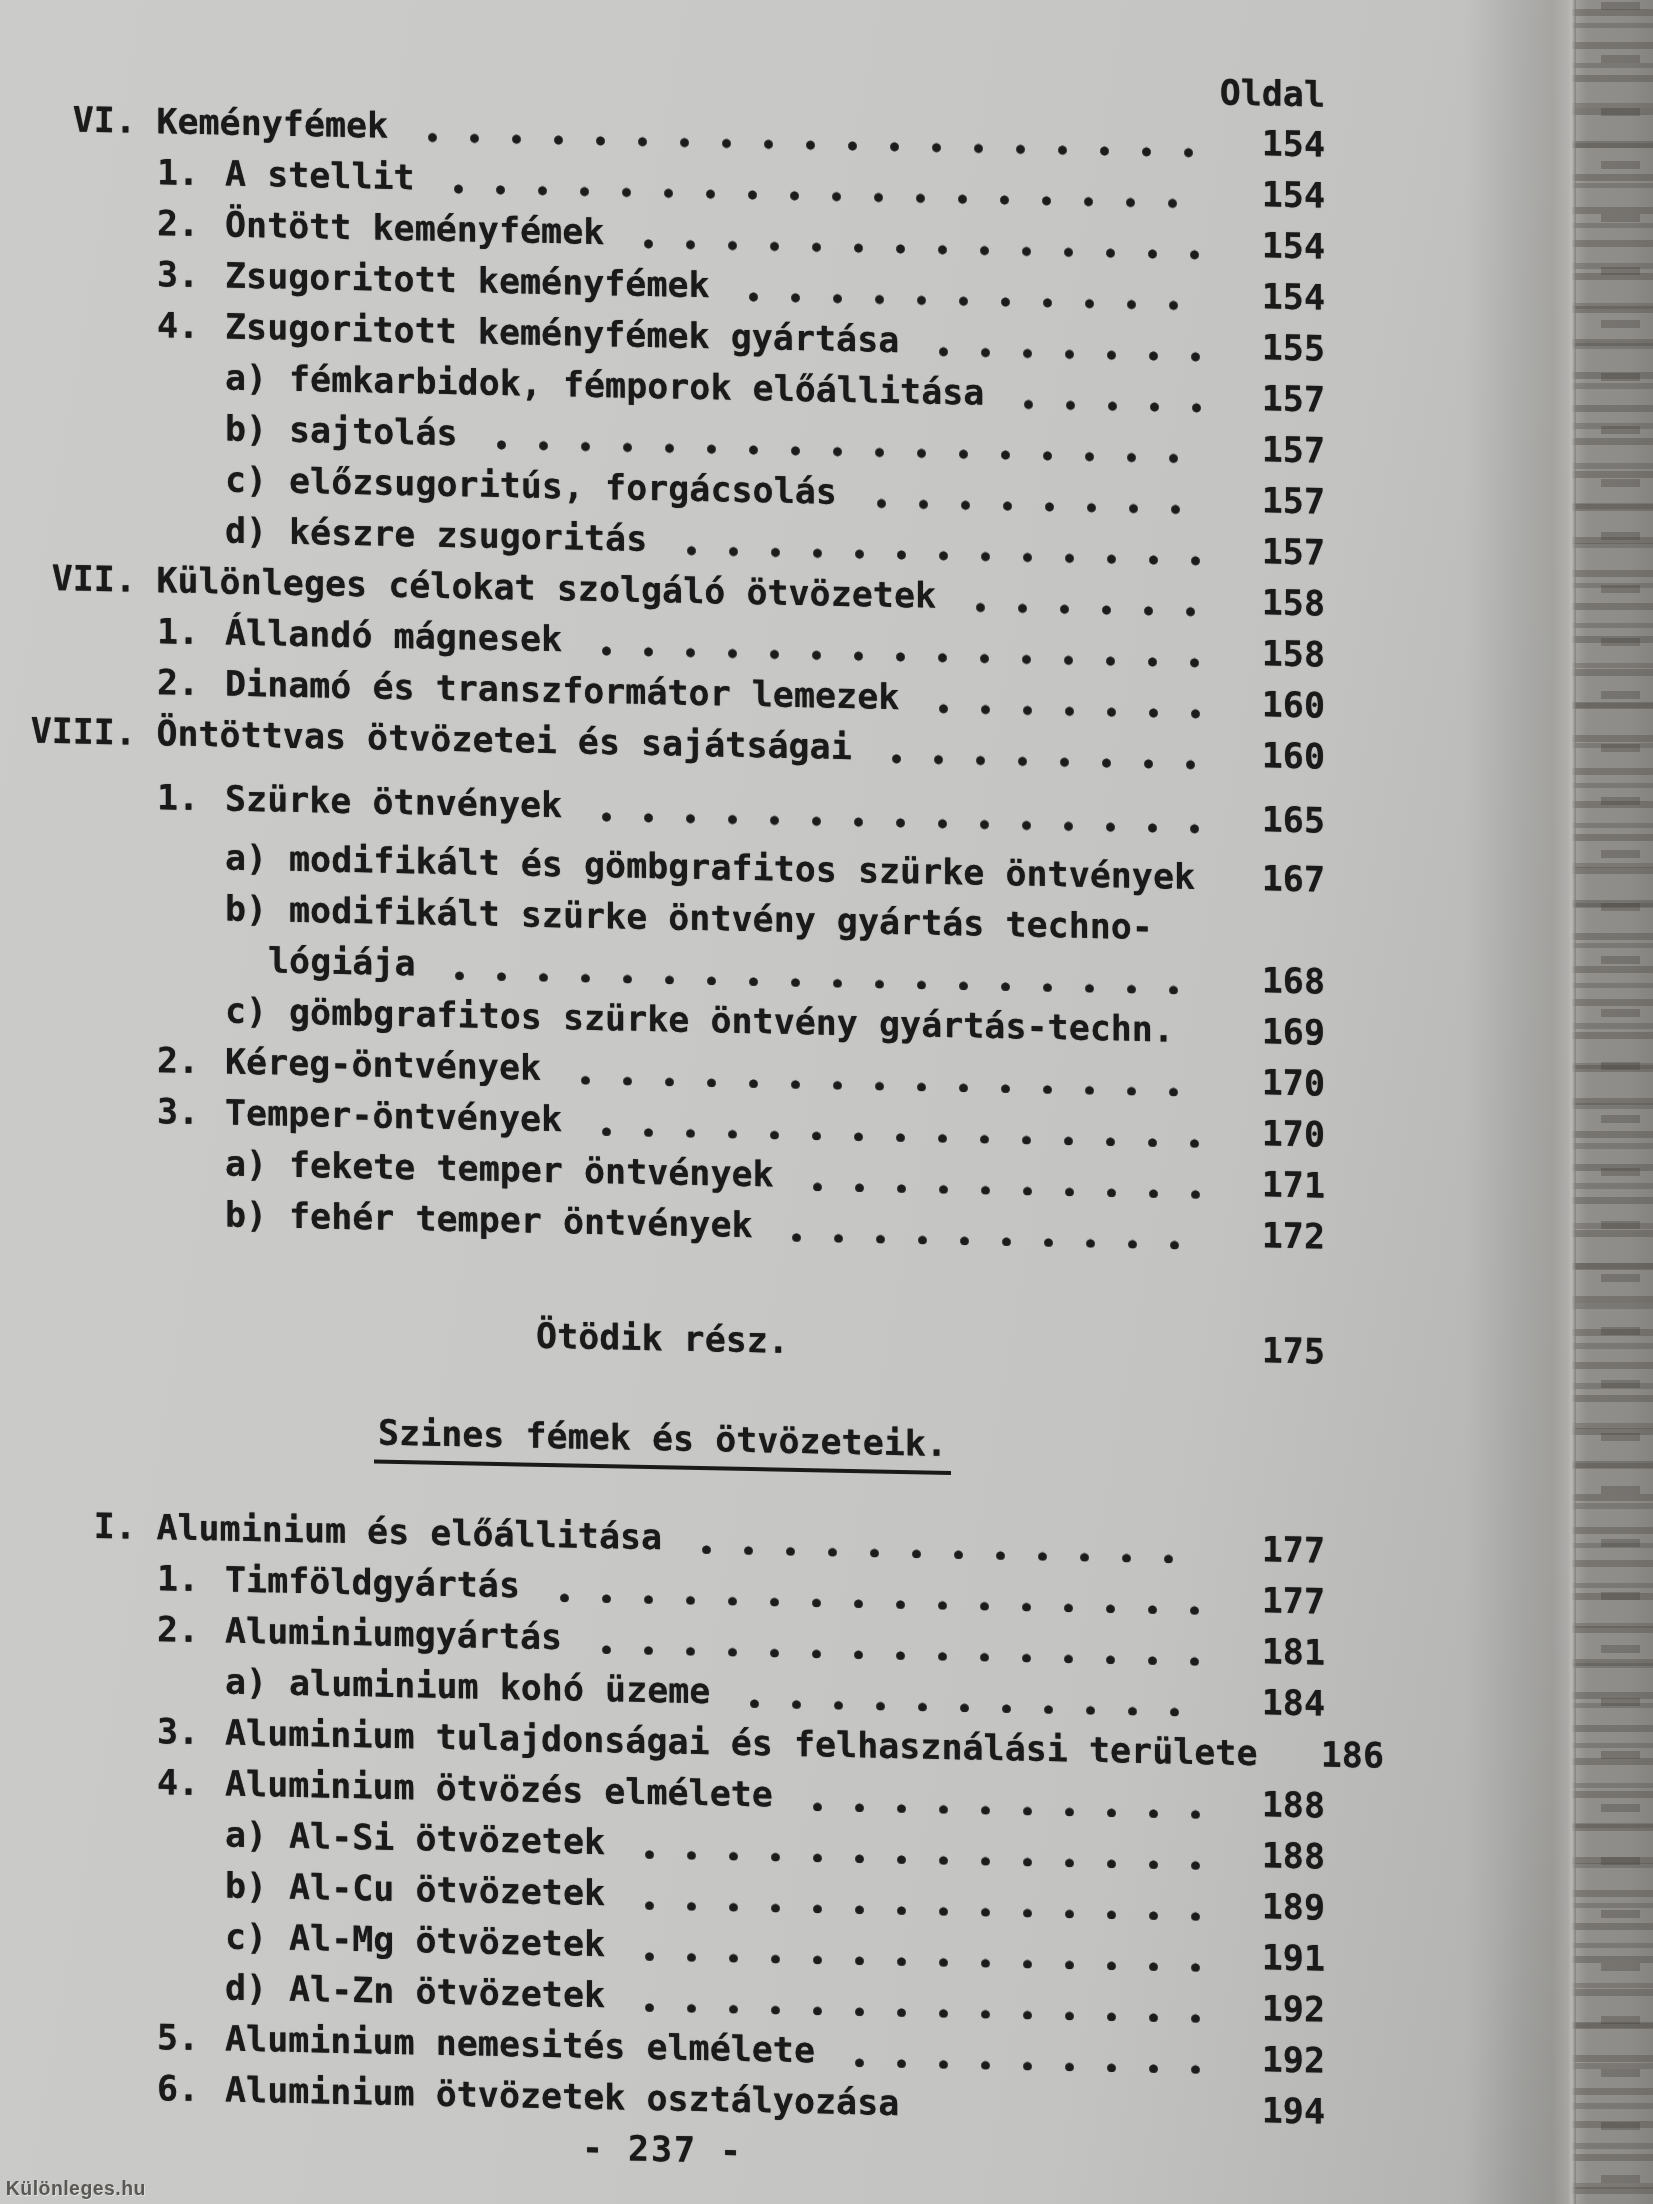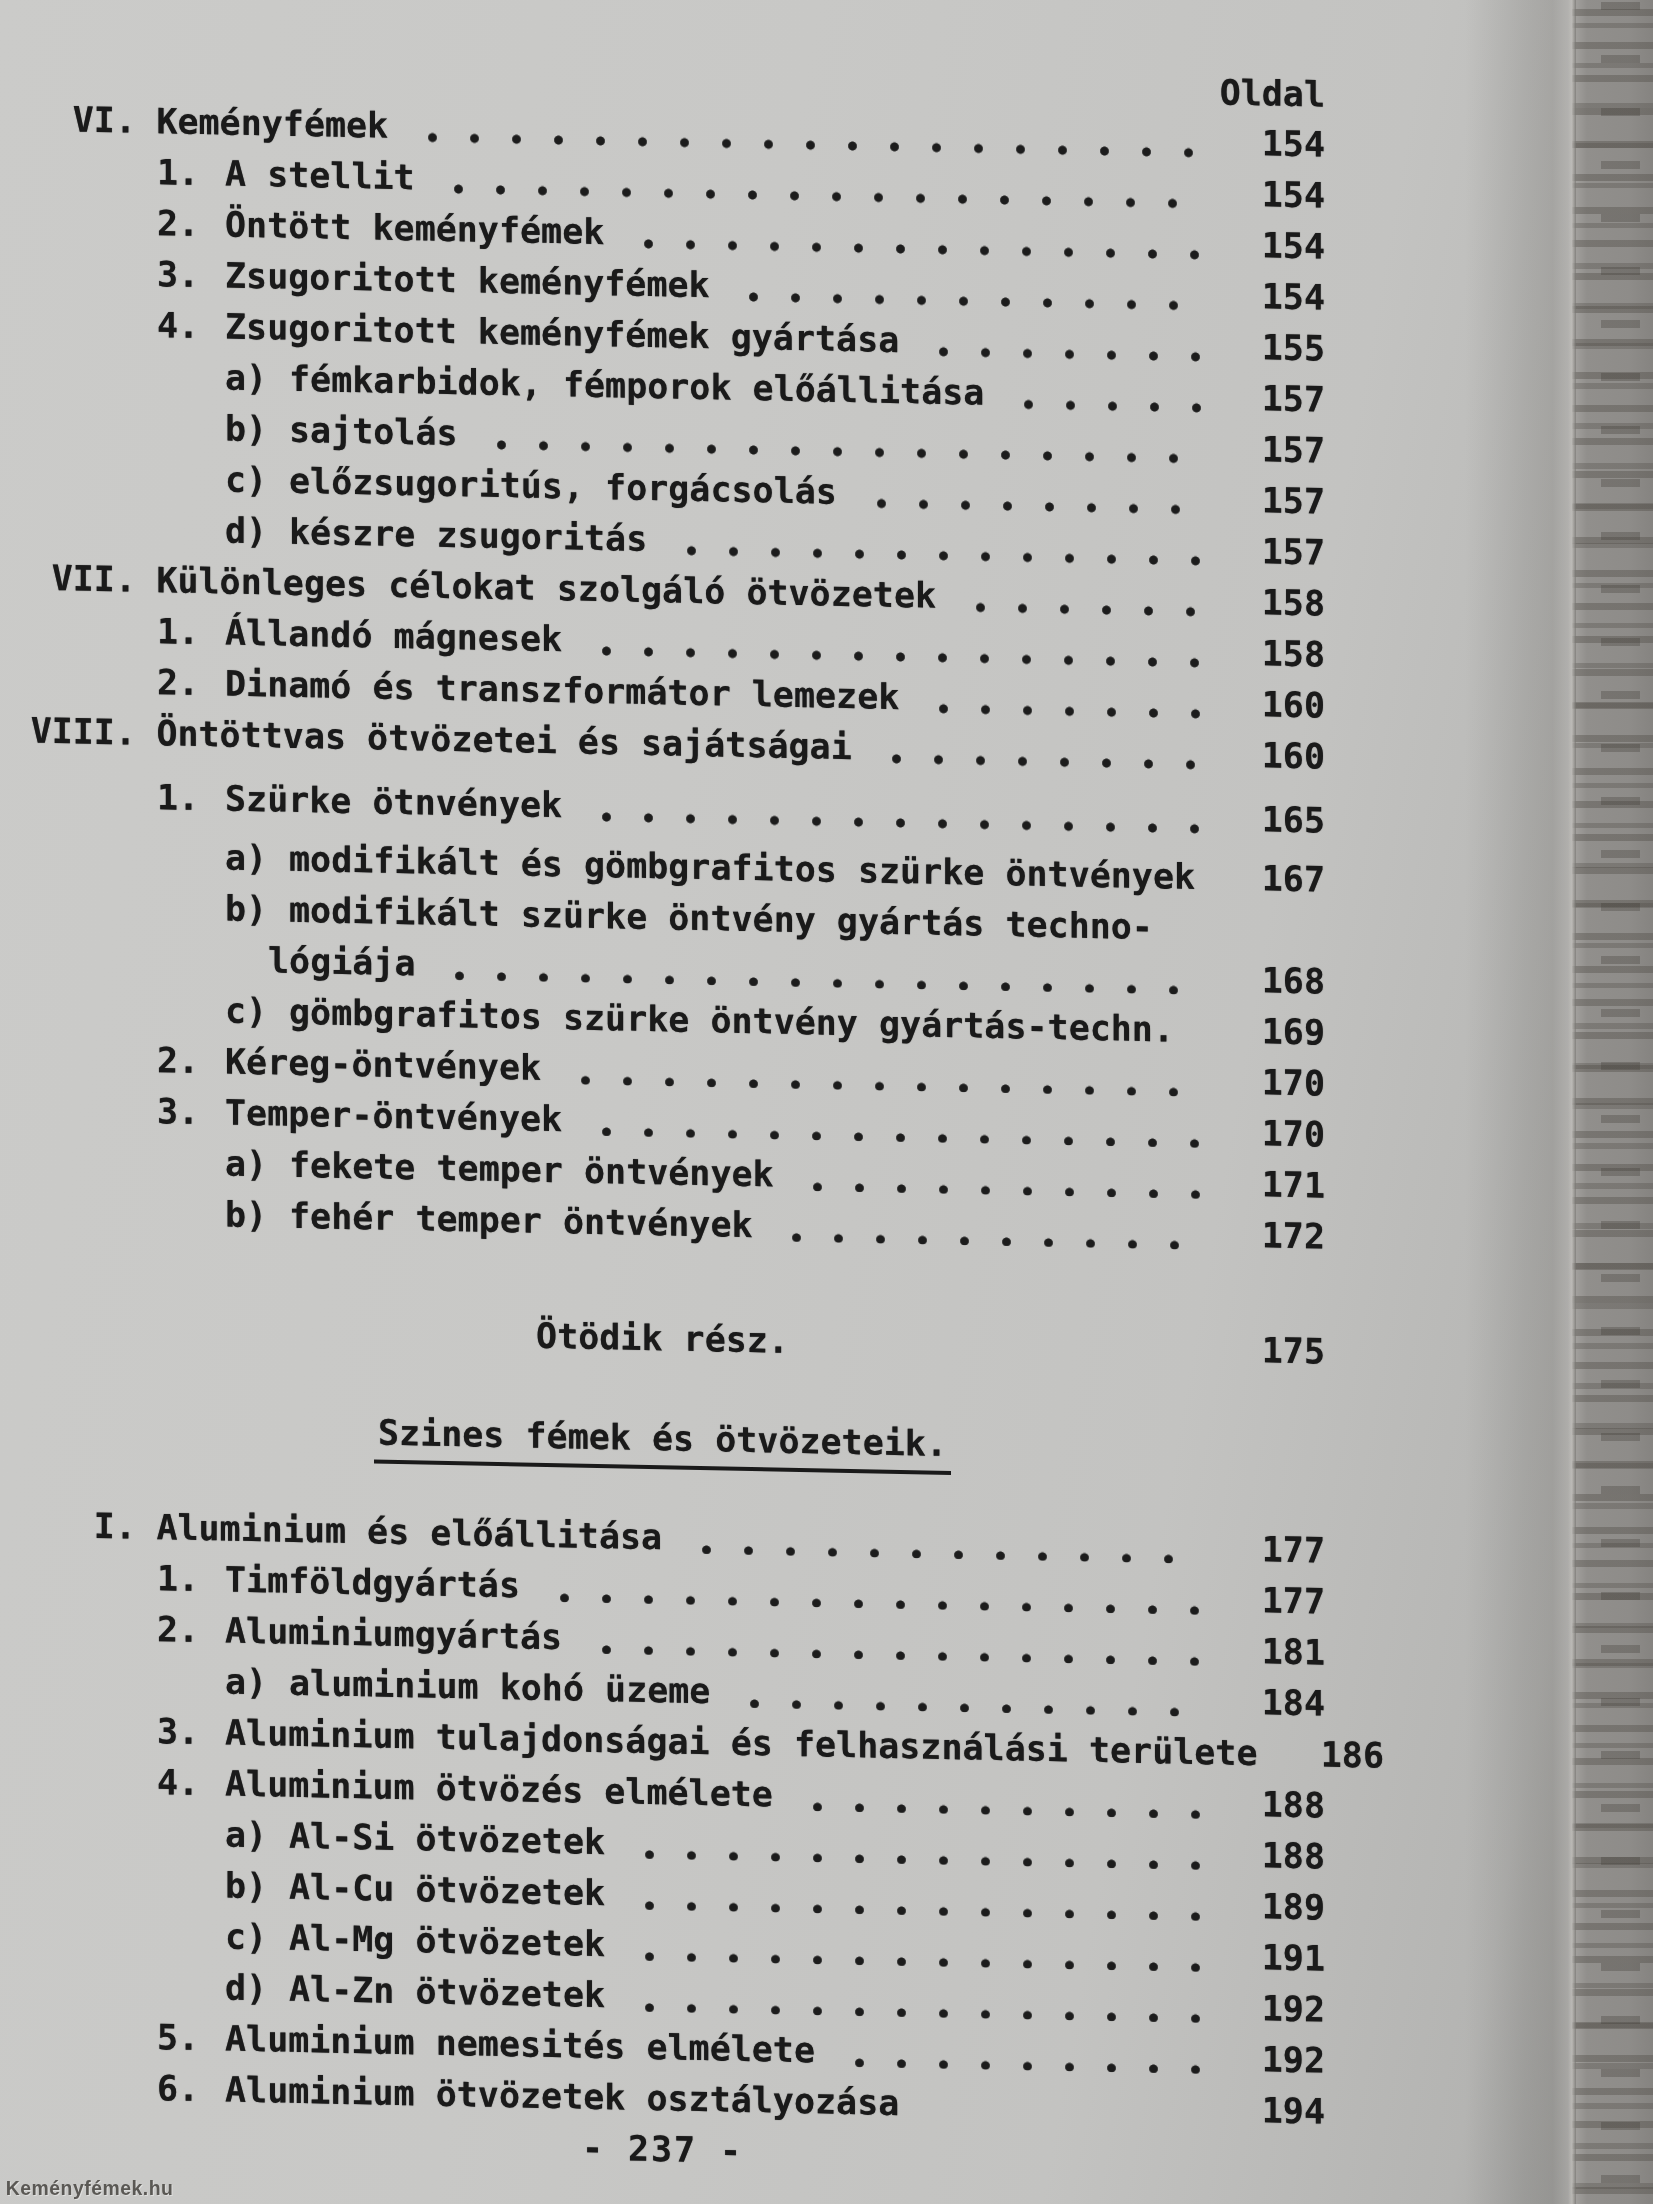--- a/index.html
+++ b/index.html
@@ -280,14 +280,14 @@
       <div class="row ind-num">
         <span class="lab">6.</span>
         <span>Aluminium ötvözetek osztályozása</span>
         <span class="leader hidden"></span>
         <span class="pagenum">194</span>
       </div>
     </div>
   <div class="footer-line">- 237 -</div>
 </div>
 
-<div class="watermark">Keményfémek.hu</div>
+<div class="watermark">Különleges.hu</div>
 
 
 </body></html>

